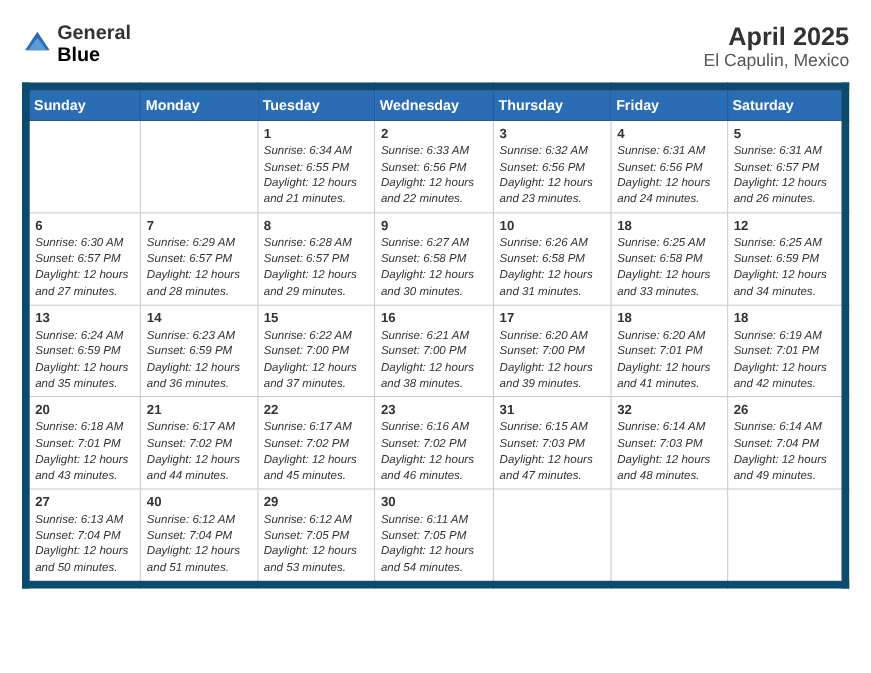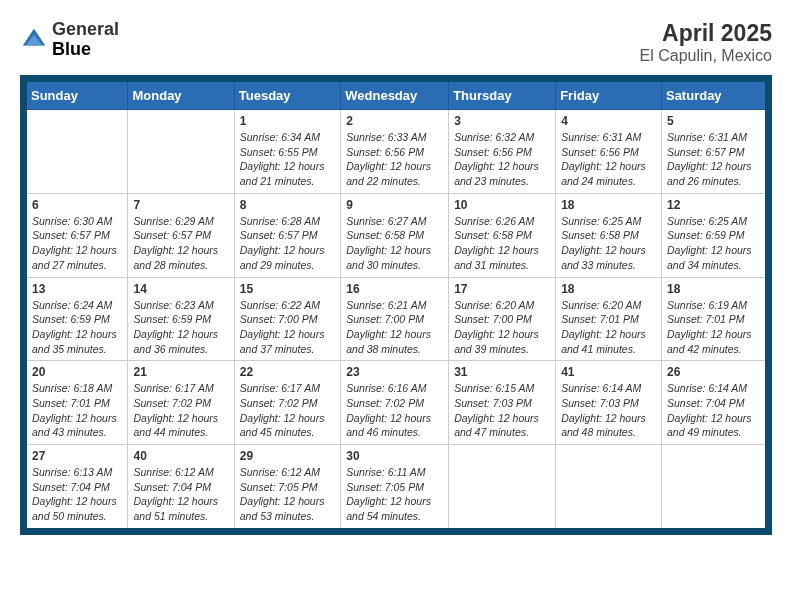--- a/index.html
+++ b/index.html
@@ -219,21 +219,21 @@
         </td>
         <td>
           <span class="day-number">23</span>
           <div class="day-info">Sunrise: 6:16 AM<br>Sunset: 7:02 PM<br>Daylight: 12 hours and 46 minutes.</div>
         </td>
         <td>
           <span class="day-number">31</span>
           <div class="day-info">Sunrise: 6:15 AM<br>Sunset: 7:03 PM<br>Daylight: 12 hours and 47 minutes.</div>
         </td>
         <td>
-          <span class="day-number">41</span>
+          <span class="day-number">32</span>
           <div class="day-info">Sunrise: 6:14 AM<br>Sunset: 7:03 PM<br>Daylight: 12 hours and 48 minutes.</div>
         </td>
         <td>
           <span class="day-number">26</span>
           <div class="day-info">Sunrise: 6:14 AM<br>Sunset: 7:04 PM<br>Daylight: 12 hours and 49 minutes.</div>
         </td>
       </tr>
       <tr>
         <td>
           <span class="day-number">27</span>

